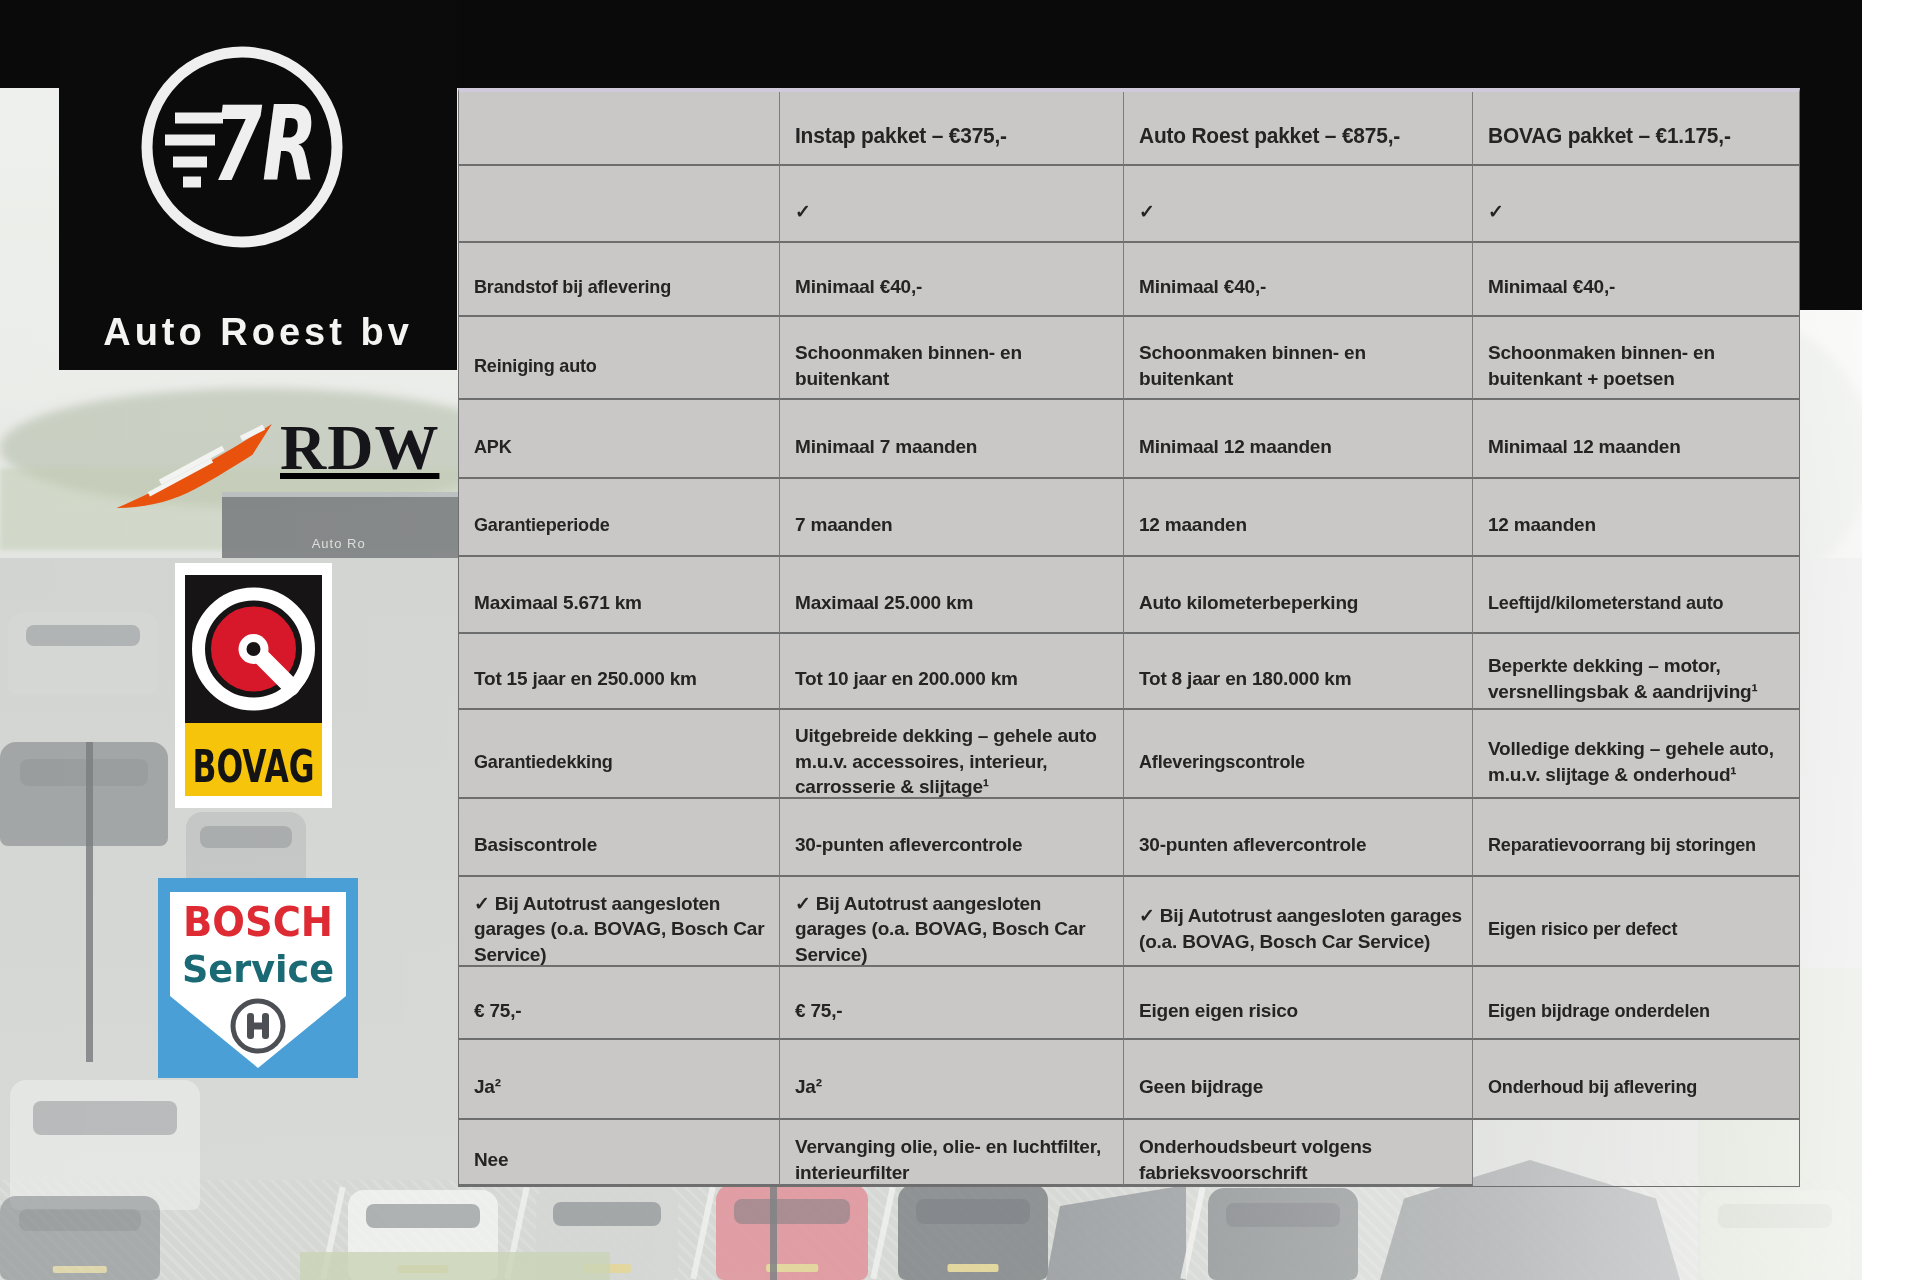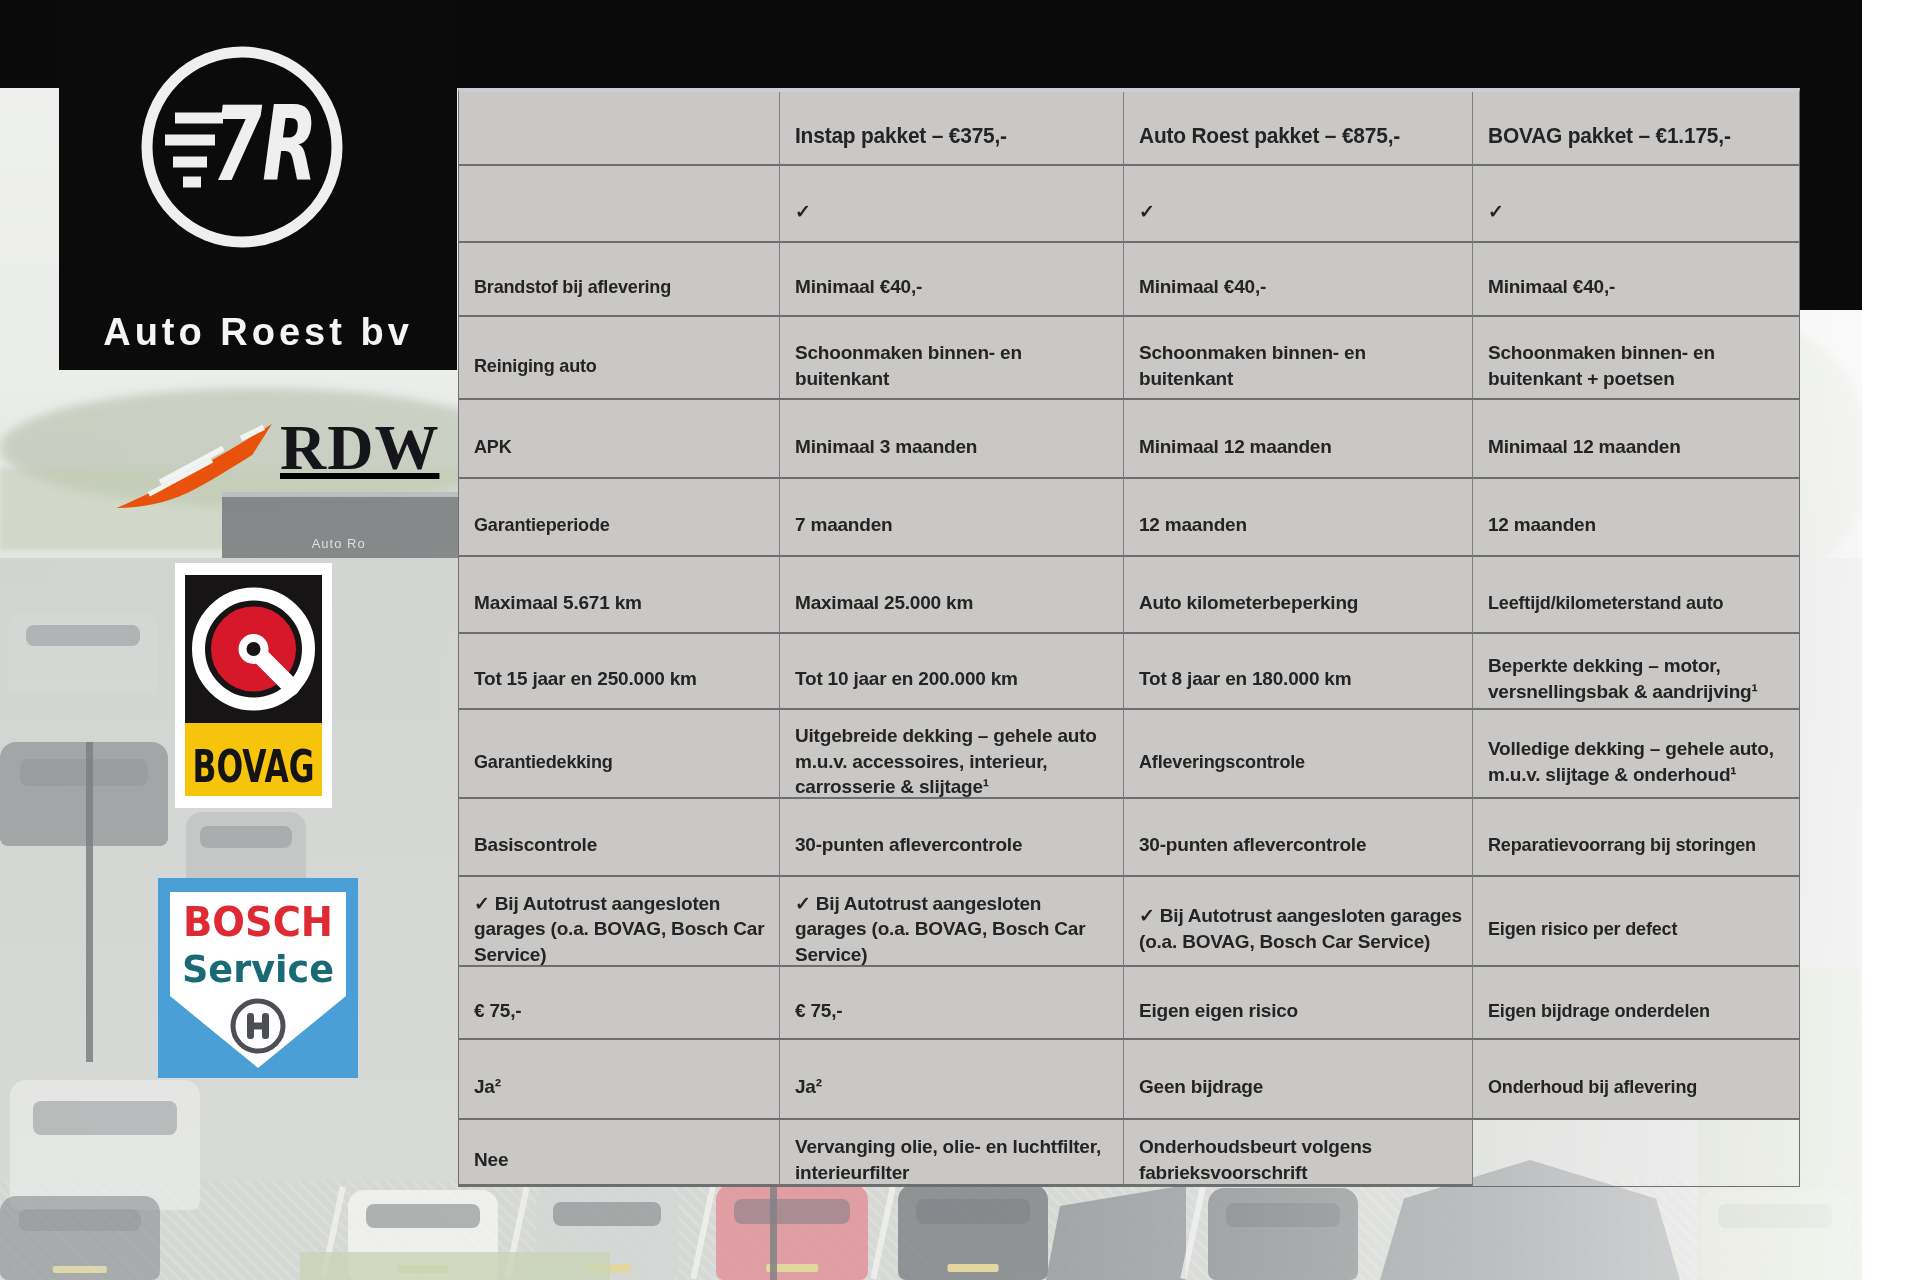--- a/index.html
+++ b/index.html
@@ -236,21 +236,21 @@
       <div class="cell">
         <span>Schoonmaken binnen- en buitenkant</span>
       </div>
       <div class="cell">
         <span>Schoonmaken binnen- en buitenkant + poetsen</span>
       </div>
       <div class="cell lbl">
         <span>APK</span>
       </div>
       <div class="cell">
-        <span>Minimaal 3 maanden</span>
+        <span>Minimaal 7 maanden</span>
       </div>
       <div class="cell">
         <span>Minimaal 12 maanden</span>
       </div>
       <div class="cell">
         <span>Minimaal 12 maanden</span>
       </div>
       <div class="cell lbl">
         <span>Garantieperiode</span>
       </div>

